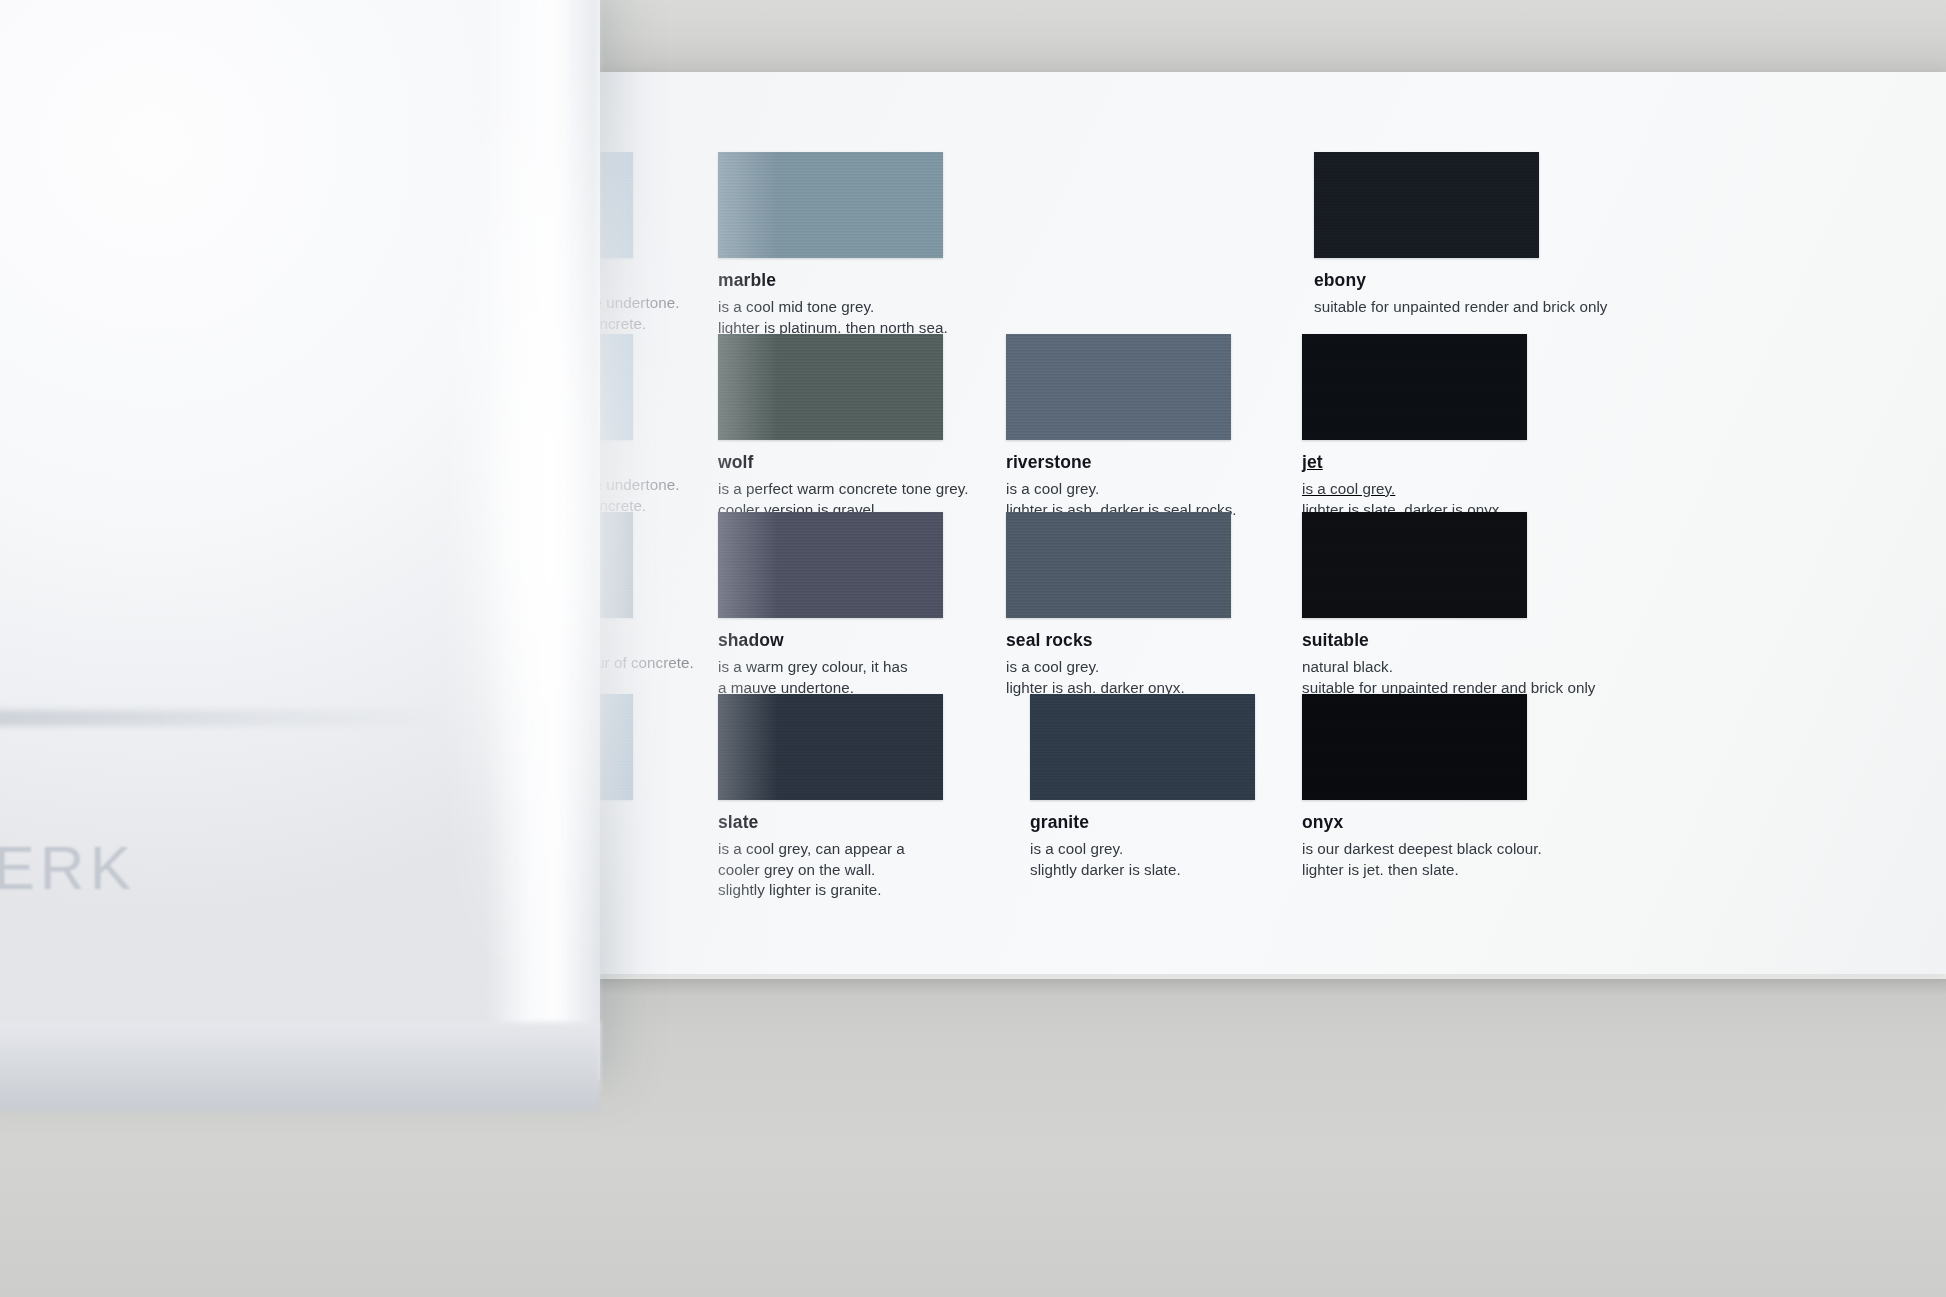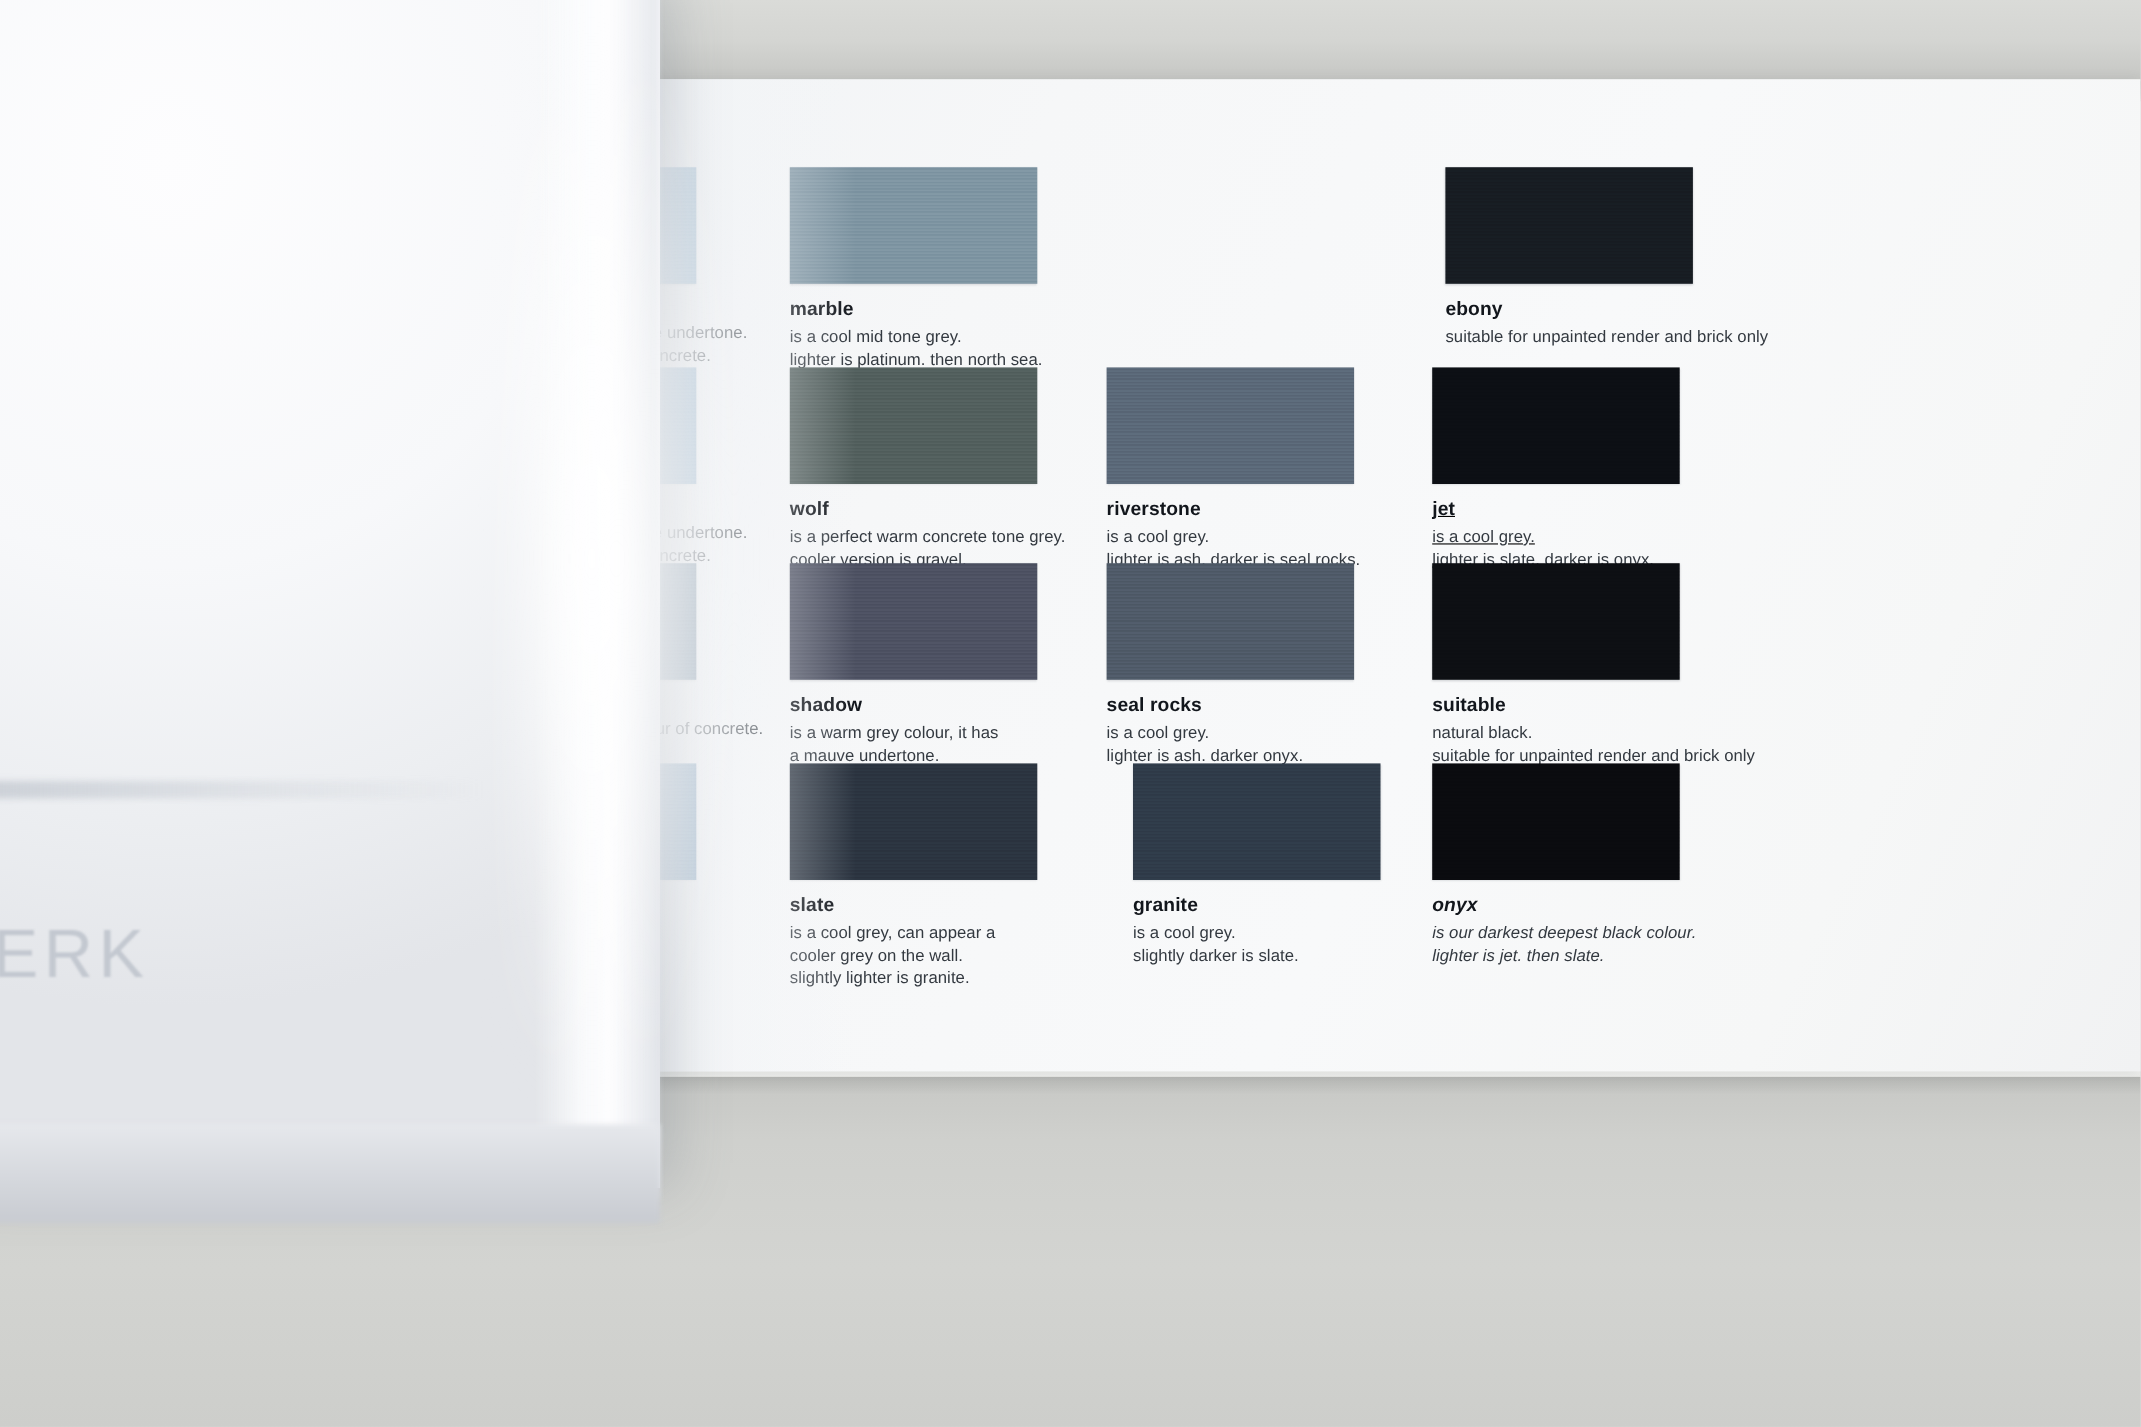--- a/index.html
+++ b/index.html
@@ -183,21 +183,21 @@
         </div>
       </div>
       <div class="cell" style="left: 428px; top: 622px; margin-left: 24px;">
         <div class="chip" style="background: rgb(47, 59, 73);"></div>
         <div class="name">granite</div>
         <div class="desc">
           <span>is a cool grey.</span>
           <span>slightly darker is slate.</span>
         </div>
       </div>
-      <div class="cell" style="left: 724px; top: 622px; font-style: italic;">
+      <div class="cell" style="left: 724px; top: 622px;">
         <div class="chip" style="background: rgb(10, 11, 15);"></div>
         <div class="name">onyx</div>
         <div class="desc">
           <span>is our darkest deepest black colour.</span>
           <span>lighter is jet. then slate.</span>
         </div>
       </div>
     </div>
 </div>
 

